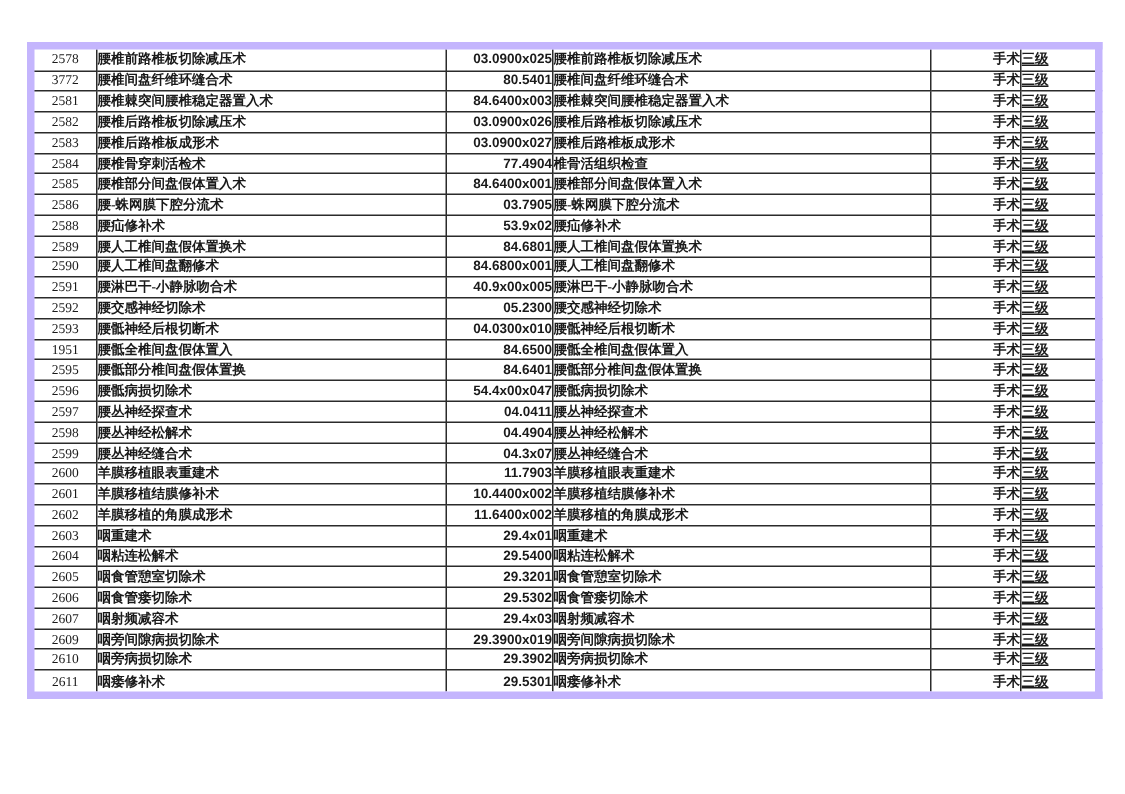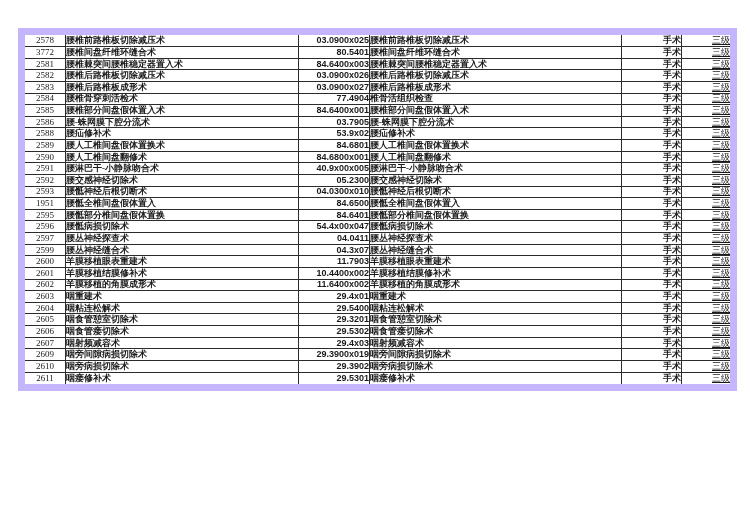--- a/index.html
+++ b/index.html
@@ -16,22 +16,22 @@
   }
   .sheet {
     position: absolute;
     left: 18px;
     top: 28px;
   }
   table.proc-table {
     border-collapse: collapse;
     table-layout: fixed;
     width: 712px;
-    height: 363px;
-    border: 7px solid #c4b5fd;
+    height: 438px;
+    border: 5px solid #c4b5fd;
   }
   table.proc-table td {
     border: 1px solid #2b2b2b;
     padding: 0;
     margin: 0;
     color: #1a1a1a;
     font-size: 9px;
     line-height: 1;
     vertical-align: middle;
     overflow: hidden;
@@ -55,22 +55,22 @@
     font-family: "Liberation Sans", sans-serif;
     font-weight: bold;
     font-size: 9.5px;
     color: #141414;
   }
   td.c-cat {
     text-align: right;
     font-weight: bold;
   }
   td.c-level {
-    text-align: right;
-    font-weight: normal;
+    text-align: left;
+    font-weight: bold;
     text-decoration: underline;
   }
 </style>
 </head>
 <body>
 
 <div class="sheet">
   <table class="proc-table">
     <colgroup>
       <col style="width:44px">
@@ -219,20 +219,28 @@
   </tr>
         <tr>
     <td class="c-no">2597</td>
     <td class="c-name">腰丛神经探查术</td>
     <td class="c-code">04.0411</td>
     <td class="c-name">腰丛神经探查术</td>
     <td class="c-cat">手术</td>
     <td class="c-level">三级</td>
   </tr>
         <tr>
+    <td class="c-no">2598</td>
+    <td class="c-name">腰丛神经松解术</td>
+    <td class="c-code">04.4904</td>
+    <td class="c-name">腰丛神经松解术</td>
+    <td class="c-cat">手术</td>
+    <td class="c-level">三级</td>
+  </tr>
+        <tr>
     <td class="c-no">2599</td>
     <td class="c-name">腰丛神经缝合术</td>
     <td class="c-code">04.3x07</td>
     <td class="c-name">腰丛神经缝合术</td>
     <td class="c-cat">手术</td>
     <td class="c-level">三级</td>
   </tr>
         <tr>
     <td class="c-no">2600</td>
     <td class="c-name">羊膜移植眼表重建术</td>

